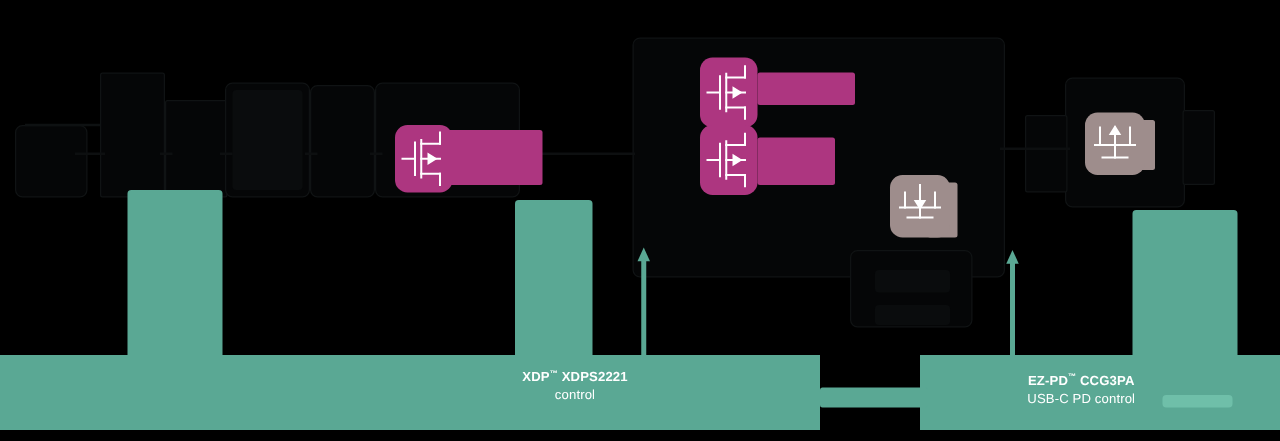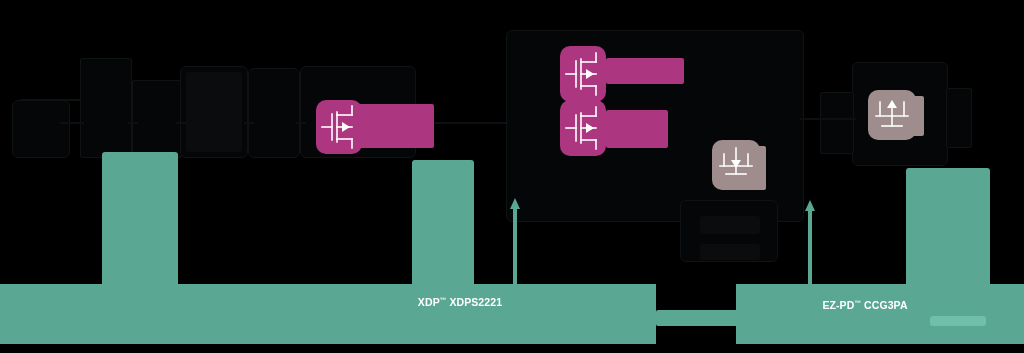--- a/index.html
+++ b/index.html
@@ -237,19 +237,21 @@
 
   <div class="abs teal-arrow" style="left:803px; top:200px; width:14px; height:86px;">
     <div class="head"></div>
       <div class="shaft"></div>
   </div>
 
   <div class="abs teal" style="left:930px; top:316px; width:56px; height:10px; background:#6fbfa9;"></div>
 
   <div class="abs teal-label" style="left:400px; top:295px; width:120px;">
     <span class="l1">XDP<sup class="tm">™</sup>&nbsp;XDPS2221</span>
+    <span class="l3">control</span>
   </div>
 
   <div class="abs teal-label" style="left:790px; top:298px; width:150px;">
     <span class="l1">EZ-PD<sup class="tm">™</sup>&nbsp;CCG3PA</span>
+    <span class="l2">USB-C PD control</span>
   </div>
 
 </div>
 
 </body></html>

